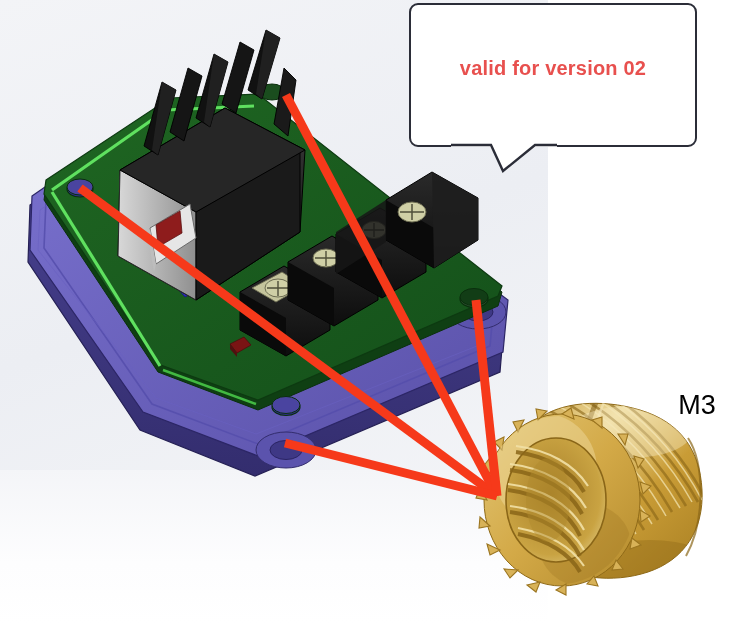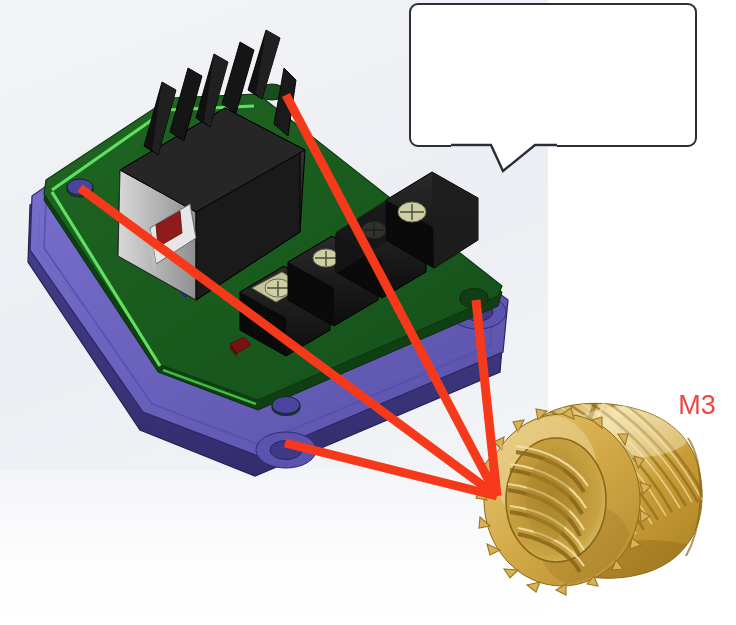--- a/index.html
+++ b/index.html
@@ -54,21 +54,21 @@
     letter-spacing:0.2px;
     white-space:nowrap;
   }
   #callout-tail{
     position:absolute;left:40px;top:138px;width:110px;height:36px;
   }
 
   
   #m3-label{
     position:absolute;left:697px;top:390px;
-    font-size:27px;color:#ef4444;
+    font-size:27px;color:#000000;
     font-family:"Liberation Sans", sans-serif;
     z-index:9;white-space:nowrap;
     transform:translateX(-50%);
   }
 </style>
 </head>
 <body>
 
 <div id="stage">
 
@@ -348,20 +348,21 @@
     <g stroke="#f6391a" stroke-width="9" stroke-linecap="butt" fill="none">
       <line x1="80" y1="188" x2="497" y2="496"></line>
       <line x1="286" y1="95" x2="497" y2="496"></line>
       <line x1="476" y1="300" x2="497" y2="496"></line>
       <line x1="285" y1="443" x2="497" y2="496"></line>
     </g>
   </svg>
 
   <div id="callout">
     <div id="callout-box"></div>
+    <div id="callout-text">valid for version 02</div>
     <svg id="callout-tail" viewBox="0 0 110 36">
       <path d="M2,2 L2,6 L42,6 L54,30 L86,6 L108,6 L108,2 Z" fill="#ffffff"></path>
       <path d="M2,4 L42,4 L54,30 L86,4 L108,4" fill="none" stroke="#2b2d38" stroke-width="2.4" stroke-linejoin="miter"></path>
     </svg>
   </div>
 
   <div id="m3-label">M3</div>
 
 </div>
 

